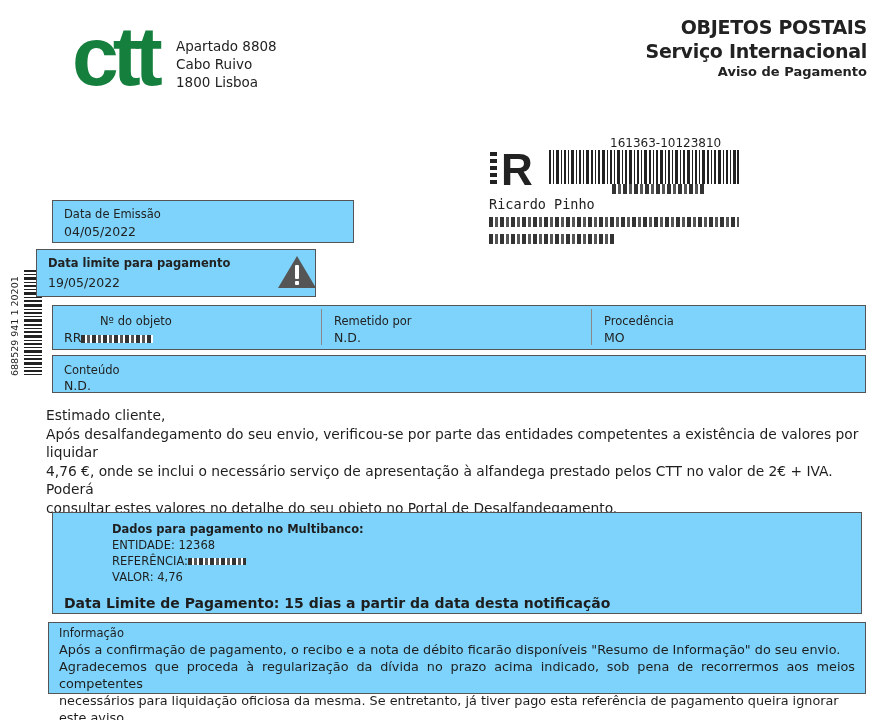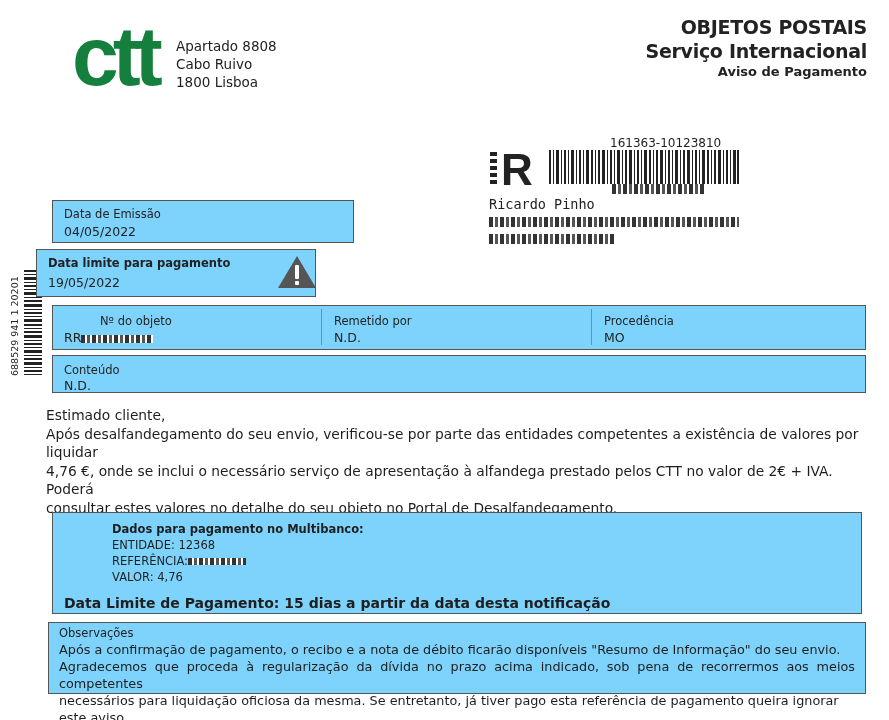--- a/index.html
+++ b/index.html
@@ -211,18 +211,18 @@
     <div>
       <span>REFERÊNCIA:</span><span class="blur" style="width:58px; height:7px;"></span>
     </div>
     <div>VALOR: 4,76</div>
   </div>
   <div class="abs bold" style="left:11px; top:82px; font-size:14px;">Data Limite de Pagamento: 15 dias a partir da data desta notificação</div>
 </div>
 
 <div class="box" style="left:48px; top:622px; width:818px; height:72px;">
   <div class="abs" style="left:10px; top:3px; width:796px;">
-    <div style="font-size:11.5px; line-height:15px;">Observações</div>
+    <div style="font-size:11.5px; line-height:15px;">Informação</div>
     <div class="obs-text">Após a confirmação de pagamento, o recibo e a nota de débito ficarão disponíveis "Resumo de Informação" do seu envio.</div>
     <div class="obs-text justify">Agradecemos que proceda à regularização da dívida no prazo acima indicado, sob pena de recorrermos aos meios competentes</div>
     <div class="obs-text">necessários para liquidação oficiosa da mesma. Se entretanto, já tiver pago esta referência de pagamento queira ignorar este aviso.</div>
   </div>
 </div>
 
 </body></html>

